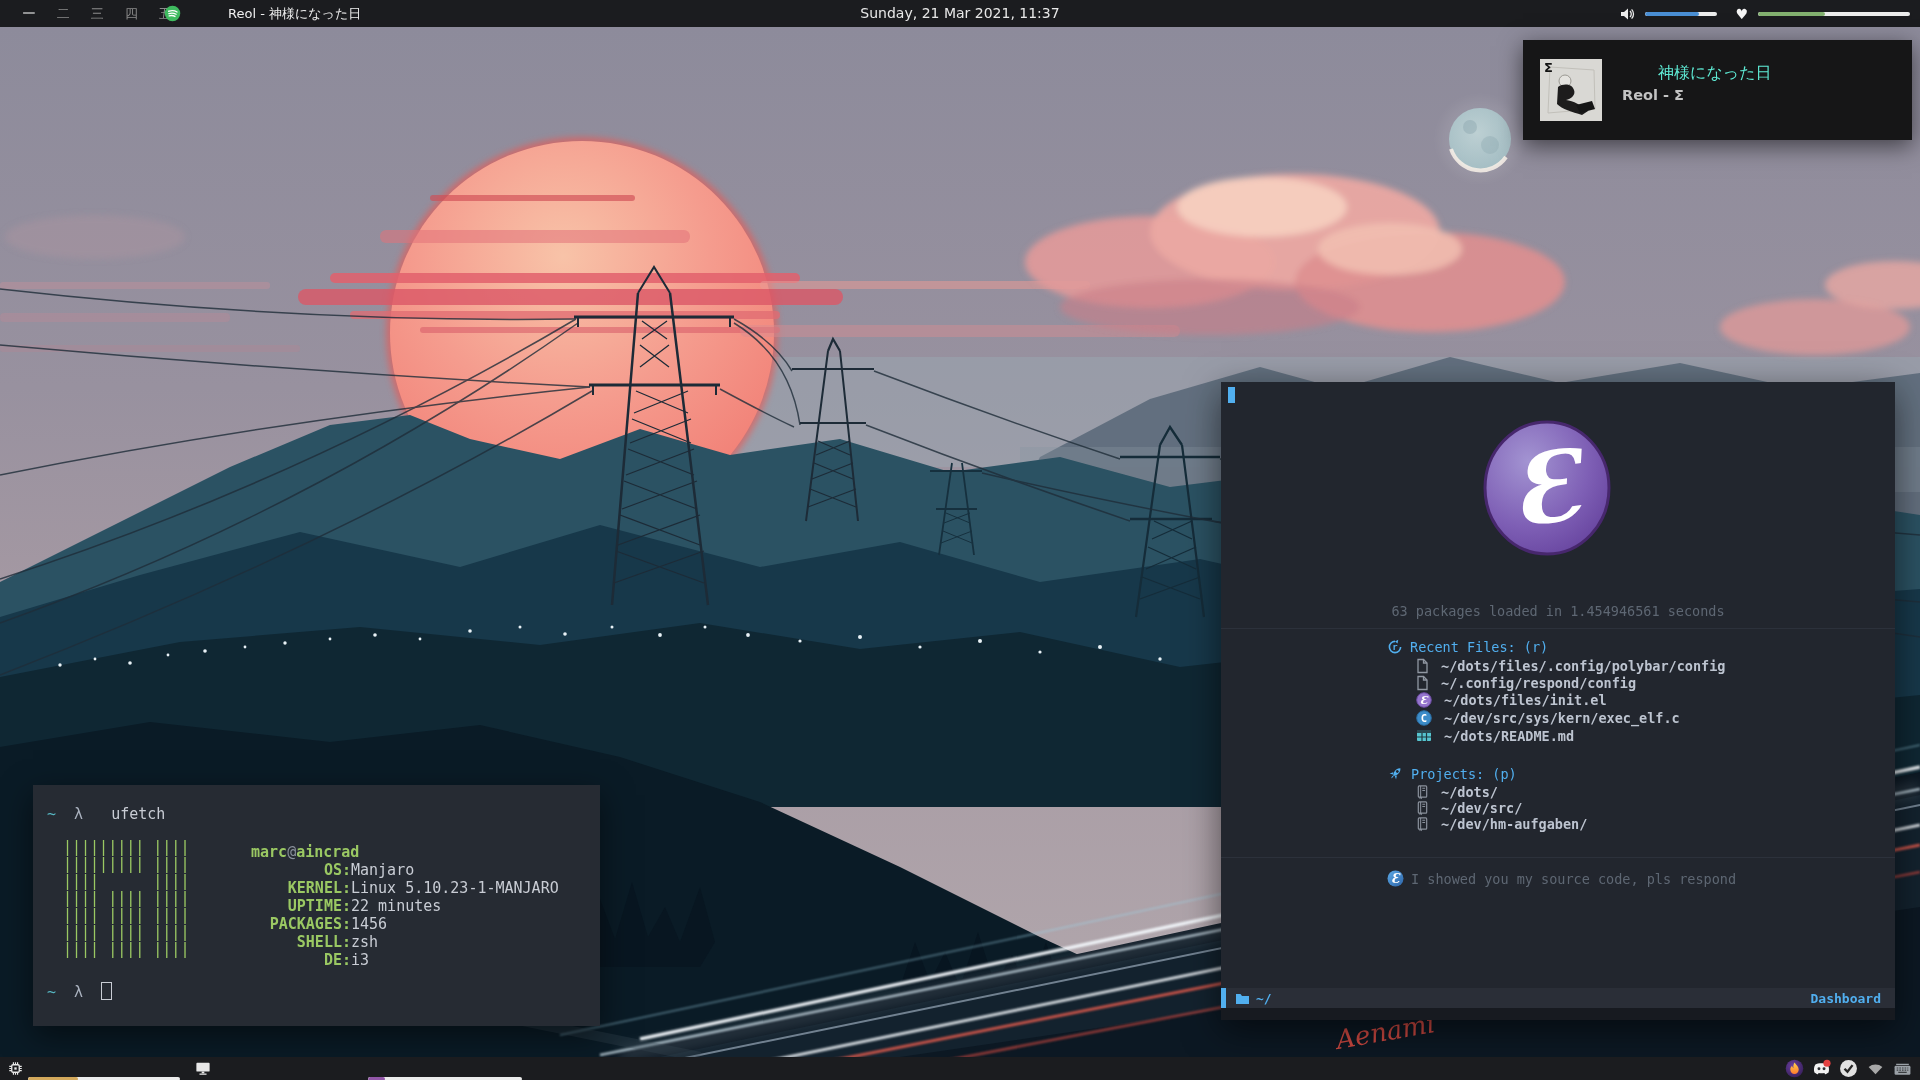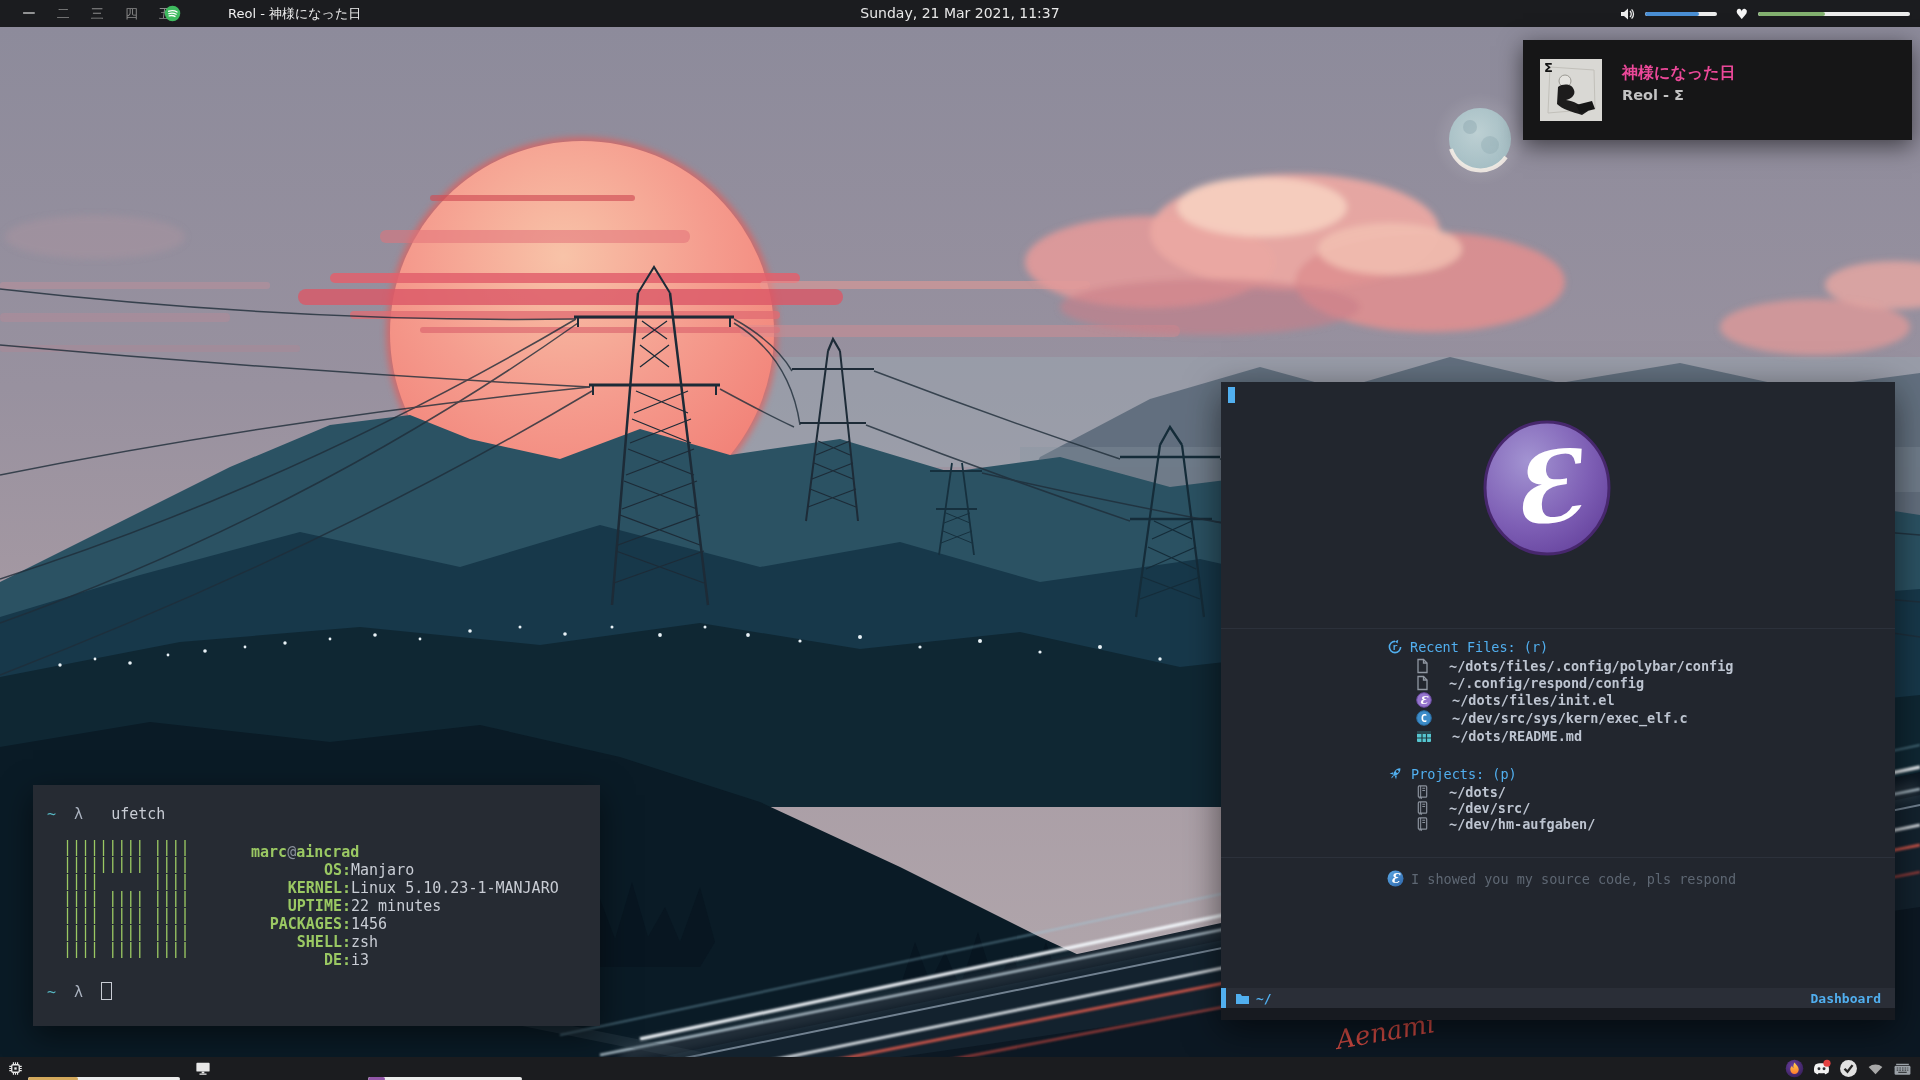--- a/index.html
+++ b/index.html
@@ -14,30 +14,30 @@
   #bottom-bar{top:1057px;height:23px;}
   .ws{display:inline-block;width:30px;text-align:center;color:#8b8b8b;font-size:13px;cursor:default;}
   .ws.active{color:#efefef;}
   .slider-track{height:4px;background:#ececec;border-radius:2px;position:relative;overflow:hidden;}
   .slider-fill{position:absolute;left:0;top:0;bottom:0;border-radius:2px;}
   .tray-icon{width:19px;height:19px;margin-left:8px;}
 
   
   #notification{left:1523px;top:40px;width:389px;height:100px;background:#161617;
      box-shadow:0 6px 22px rgba(0,0,0,.55);display:flex;align-items:center;}
-  #notif-title{font-size:16px;font-weight:bold;color:#ec4899;line-height:22px;}
+  #notif-title{font-size:16px;font-weight:normal;color:#5eead4;line-height:22px;margin-left:36px;}
   #notif-sub{font-size:14.5px;color:#c3c3c3;line-height:22px;font-weight:bold;}
 
   
   #emacs{left:1221px;top:382px;width:674px;height:638px;background:#22262e;
      box-shadow:0 10px 34px rgba(0,0,0,.55);font-family:"DejaVu Sans Mono",monospace;}
   .dash-center{width:100%;text-align:center;}
   .dash-divider{left:0;width:674px;height:1px;background:#2c313b;}
   .dash-head{color:#51afef;font-size:13.5px;display:flex;align-items:center;gap:7px;}
-  .dash-item{color:#bdc4d0;font-size:13.5px;font-weight:bold;display:flex;align-items:center;gap:20px;cursor:pointer;}
+  .dash-item{color:#bdc4d0;font-size:13.5px;font-weight:bold;display:flex;gap:12px;cursor:pointer;}
   .dash-dim{color:#5e6773;}
   #modeline{left:0;top:606px;width:674px;height:20px;background:#2a2e37;display:flex;align-items:center;
      font-size:13px;font-weight:bold;color:#51afef;}
   #echo-area{left:0;top:626px;width:674px;height:12px;background:#171a20;}
 
   
   #terminal{left:33px;top:785px;width:567px;height:241px;background:#262b33;
      box-shadow:0 10px 30px rgba(0,0,0,.5);font-family:"DejaVu Sans Mono",monospace;
      font-size:15px;color:#c8ccd4;}
   .t-cyan{color:#56b6c2;}
@@ -297,20 +297,21 @@
       <radialGradient id="emacsPurple" cx=".35" cy=".3" r=".9">
         <stop offset="0" stop-color="#a394d2"></stop>
         <stop offset=".55" stop-color="#7e5fb5"></stop>
         <stop offset="1" stop-color="#5e3a96"></stop>
       </radialGradient>
     </defs>
     <ellipse cx="64" cy="68" rx="62" ry="66" fill="url(#emacsPurple)" stroke="#47276d" stroke-width="3"></ellipse>
     <text x="64" y="102" text-anchor="middle" font-family="DejaVu Serif, serif" font-style="italic" font-weight="bold" font-size="96" fill="#ffffff" transform="rotate(-8 64 68)">Ɛ</text>
   </svg>
 
+  <div class="abs dash-center dash-dim" style="top:221px;font-size:13.5px;">63 packages loaded in 1.454946561 seconds</div>
 
   <div class="abs dash-divider" style="top:246px;"></div>
 
   <div class="abs dash-head" style="left:166px;top:257px;">
     <svg width="16" height="16" viewBox="0 0 16 16">
       <path d="M13.6,8 A5.6,5.6 0 1 1 8,2.4" stroke="#51afef" stroke-width="1.6" fill="none"></path>
       <path d="M8,2.4 L11.2,0.8 L10.6,4.4 Z" fill="#51afef"></path>
       <text x="8" y="11.3" text-anchor="middle" font-size="9" font-weight="bold" fill="#51afef" font-family="DejaVu Sans Mono, monospace">r</text>
     </svg>
     <span>Recent Files: (r)</span>

